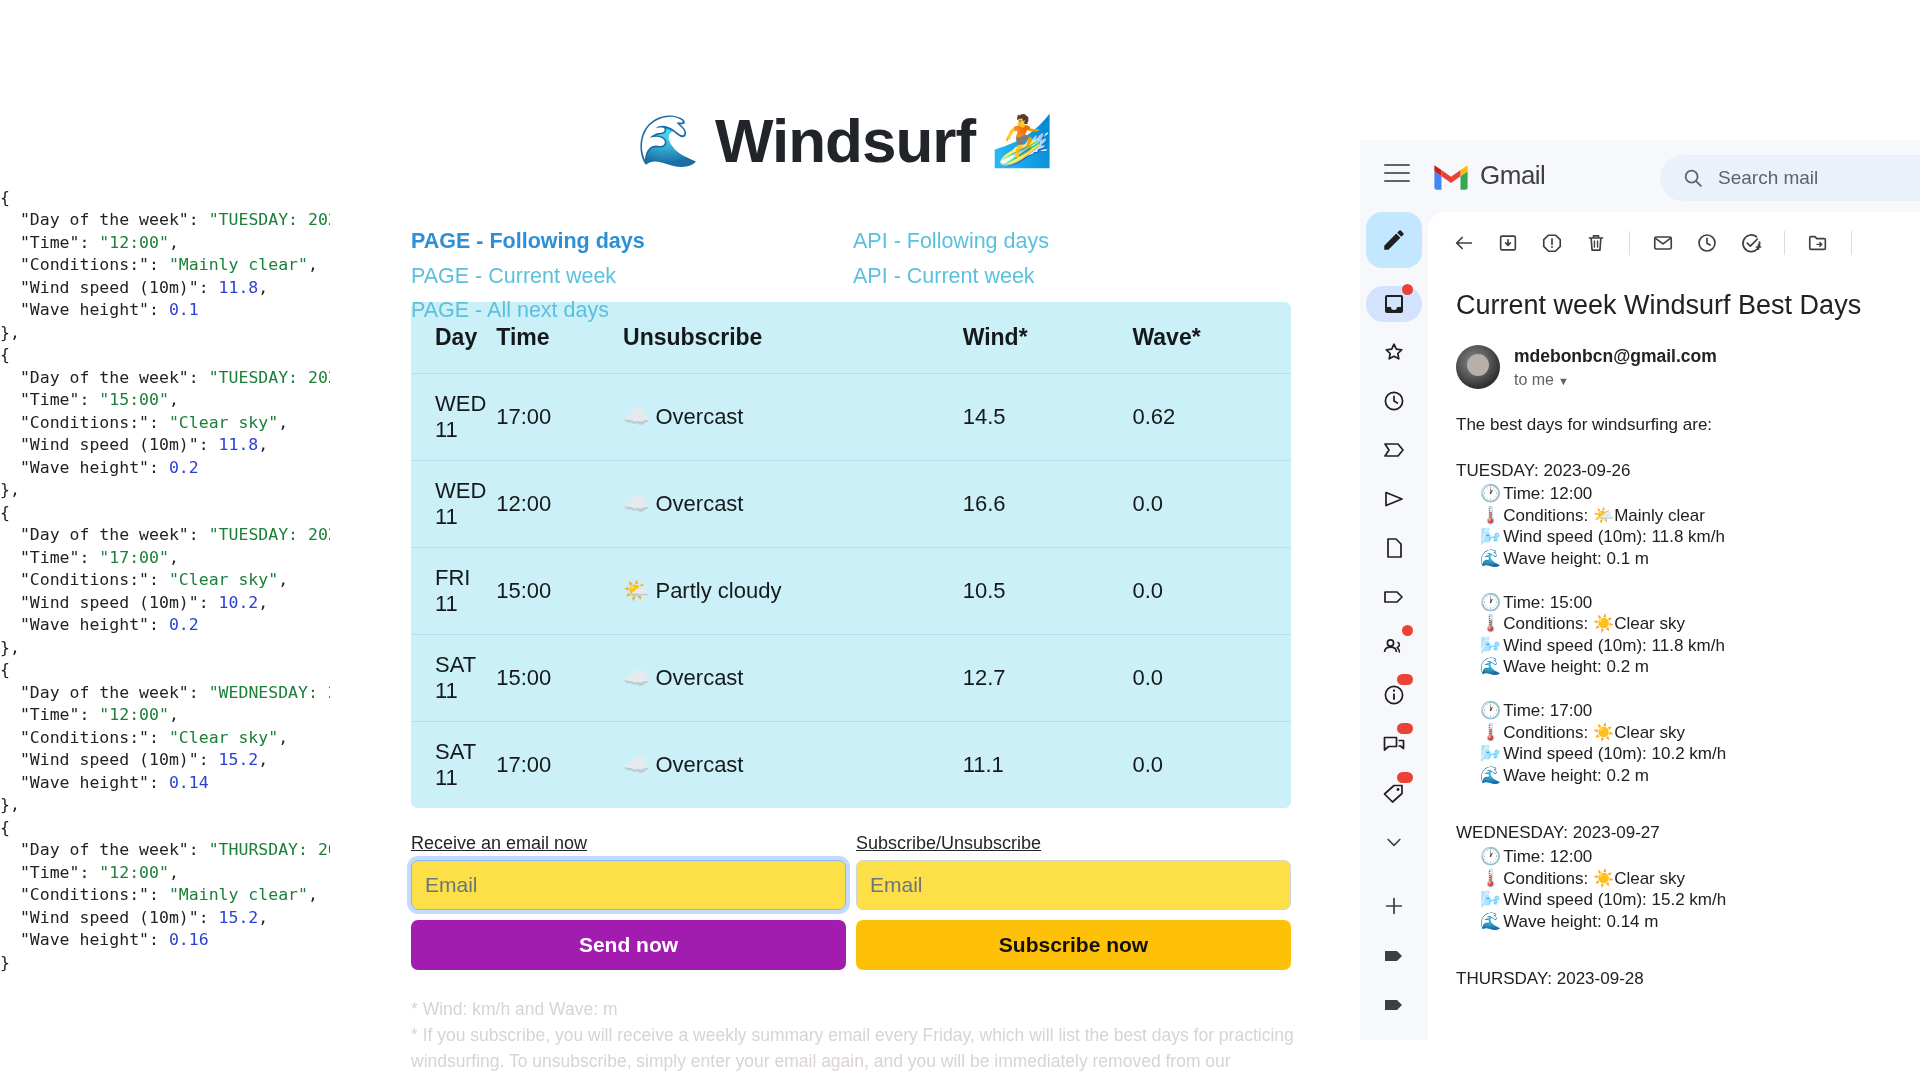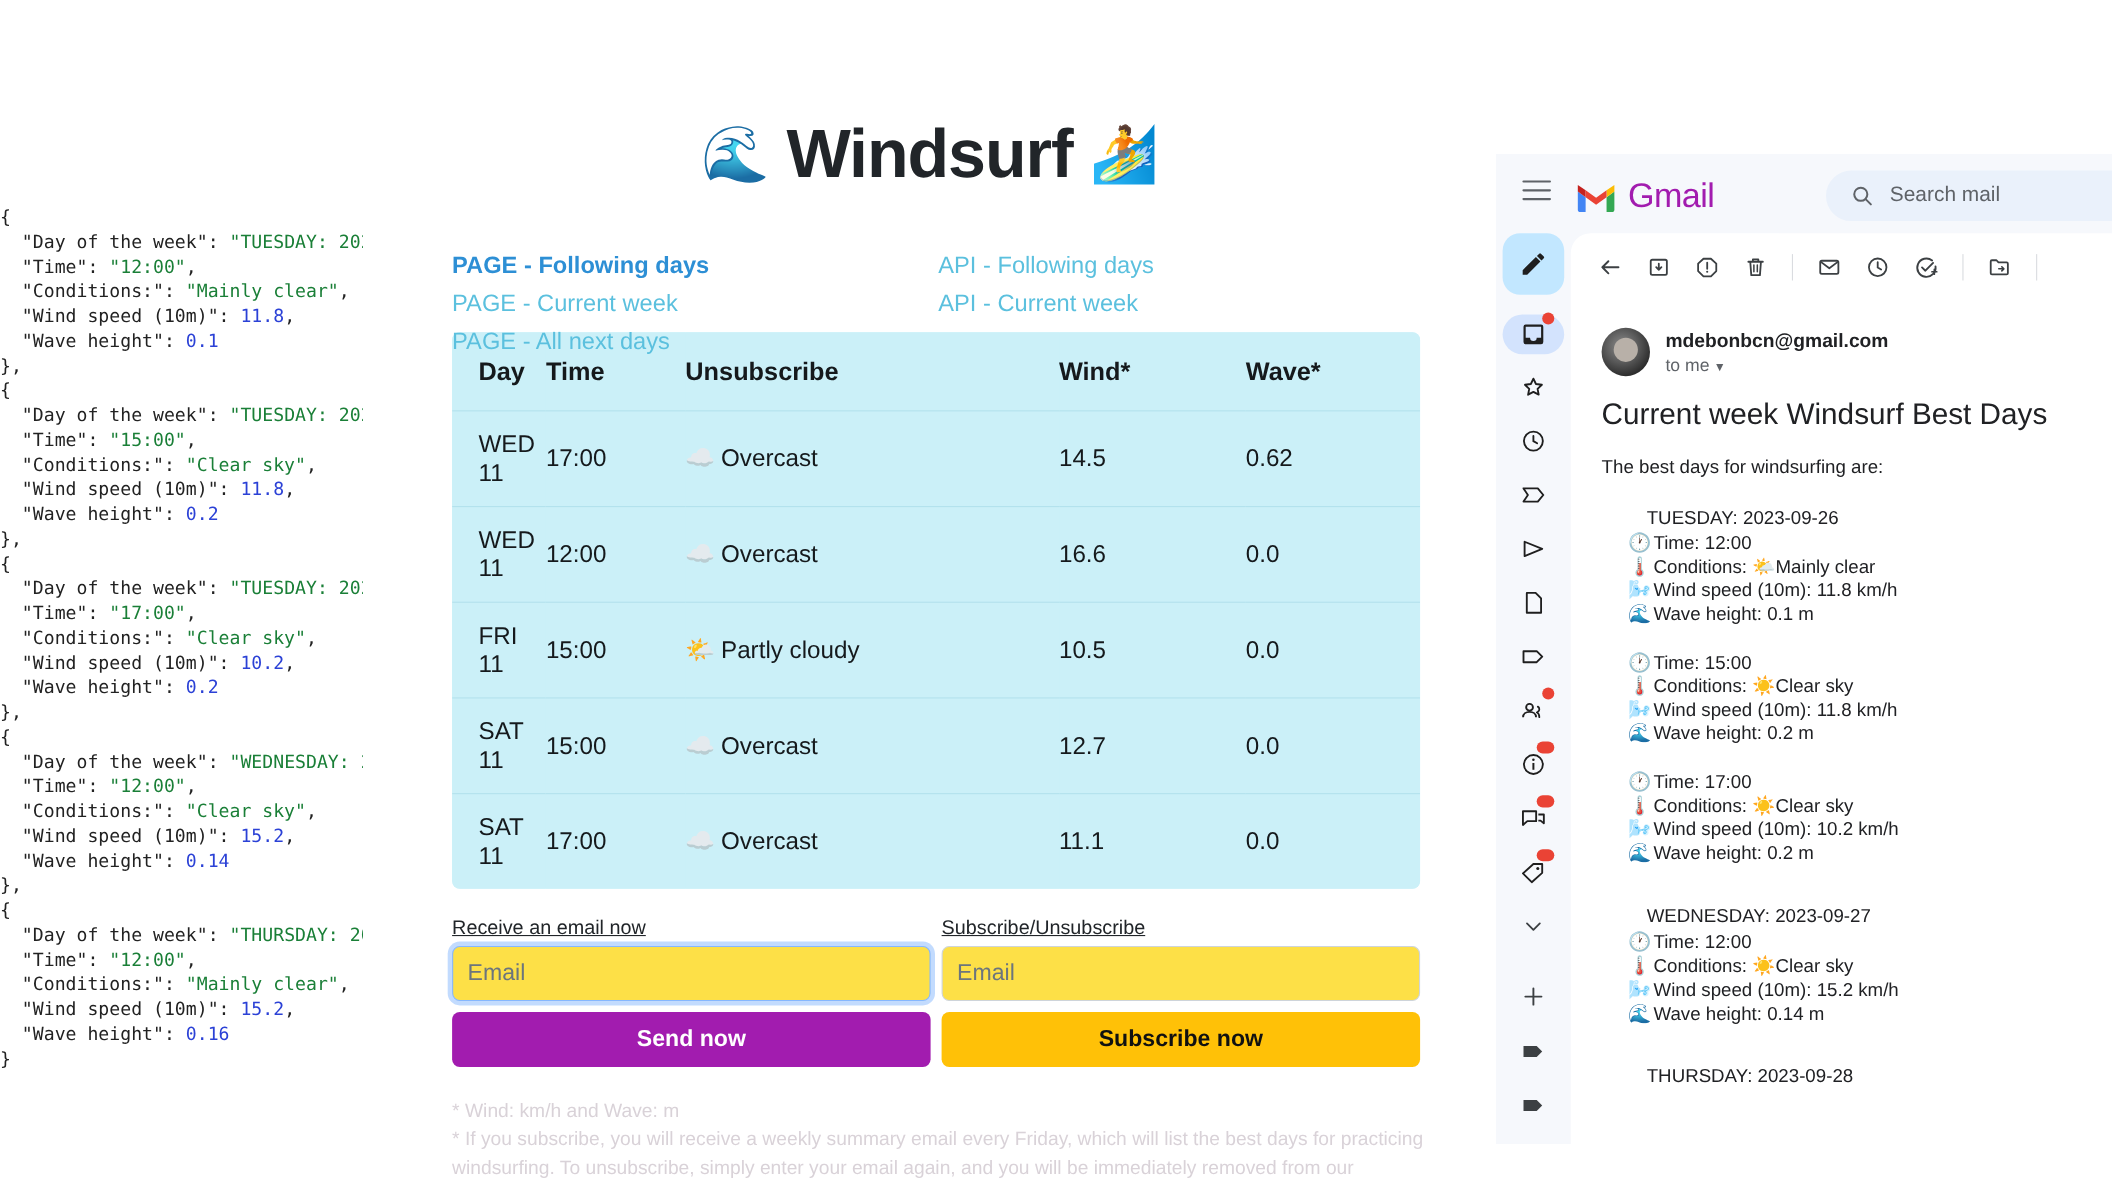--- a/index.html
+++ b/index.html
@@ -158,21 +158,21 @@
     width: 26px; height: 18px;
   }
   #gm-hamburger span {
     display: block; height: 2.2px; background: #5f6368;
     border-radius: 2px; margin-bottom: 5.6px;
   }
   #gm-logo {
     position: absolute; left: 72px; top: 20px;
     display: flex; align-items: center; gap: 10px;
   }
-  #gm-logo .word { font-size: 31px; color: #a21caf; letter-spacing: -.5px; }
+  #gm-logo .word { font-size: 26px; color: #404040; letter-spacing: -.5px; }
   #gm-search {
     position: absolute; left: 300px; top: 15px;
     width: 430px; height: 46px;
     background: #eaf1fb; border-radius: 23px;
     display: flex; align-items: center; gap: 14px;
     padding-left: 22px;
   }
   #gm-search .txt { font-size: 19px; color: #5f6368; }
 
   #gm-body { position: relative; height: 828px; }
@@ -240,21 +240,21 @@
   #gm-to .caret { font-size: 11px; margin-left: 4px; }
 
   #gm-message {
     padding: 22px 0 0 28px;
     font-size: 17px;
     line-height: 21.6px;
     color: #202124;
     font-family: "Liberation Sans", sans-serif;
   }
   #gm-message .intro { margin-bottom: 24px; }
-  #gm-message .dayhead { margin-bottom: 2px; margin-left: 41px; }
+  #gm-message .dayhead { margin-bottom: 2px; }
   #gm-message .slot { margin-left: 24px; }
   #gm-message .slot .line { white-space: nowrap; }
   #gm-message .slot .line .ico { margin-right: 2px; }
   #gm-message .gap { height: 22px; }
   #gm-message .biggap { height: 36px; }
 </style>
 </head>
 <body>
 
 <div id="root">
@@ -580,31 +580,31 @@
           <div class="tb-sep"></div>
           <div class="tb-btn">
             <svg width="22" height="22" viewBox="0 0 24 24">
               <path d="M3 6.2a1.2 1.2 0 0 1 1.2-1.2h4.5l2 2.2h8.1A1.2 1.2 0 0 1 20 8.4v9.4a1.2 1.2 0 0 1-1.2 1.2H4.2A1.2 1.2 0 0 1 3 17.8V6.2z" fill="none" stroke="#3c4043" stroke-width="1.8" stroke-linejoin="round"></path>
               <path d="M11 13.5h5m0 0l-2-2m2 2l-2 2" fill="none" stroke="#3c4043" stroke-width="1.6" stroke-linecap="round" stroke-linejoin="round"></path>
             </svg>
           </div>
           <div class="tb-sep"></div>
         </div>
 
+        <div id="gm-subject">Current week Windsurf Best Days</div>
+
         <div id="gm-sender">
           <div id="gm-avatar"></div>
           <div>
             <div id="gm-from">mdebonbcn@gmail.com</div>
             <div id="gm-to">
               <span>to me</span><span class="caret">▼</span>
             </div>
           </div>
         </div>
-
-        <div id="gm-subject">Current week Windsurf Best Days</div>
 
         <div id="gm-message">
             <div class="intro">The best days for windsurfing are:</div>
             <div class="dayhead">TUESDAY: 2023-09-26</div>
             <div class="slot">
               <div class="line"><span class="ico">🕐</span>Time: 12:00</div>
               <div class="line"><span class="ico">🌡️</span>Conditions: <span>🌤️</span>Mainly clear</div>
               <div class="line"><span class="ico">🌬️</span>Wind speed (10m): 11.8 km/h</div>
               <div class="line"><span class="ico">🌊</span>Wave height: 0.1 m</div>
             </div>

